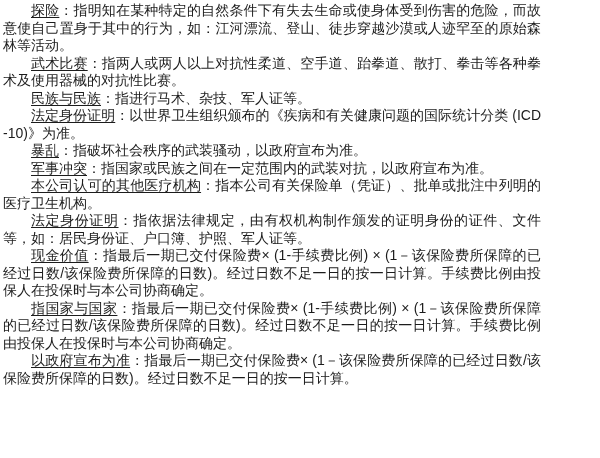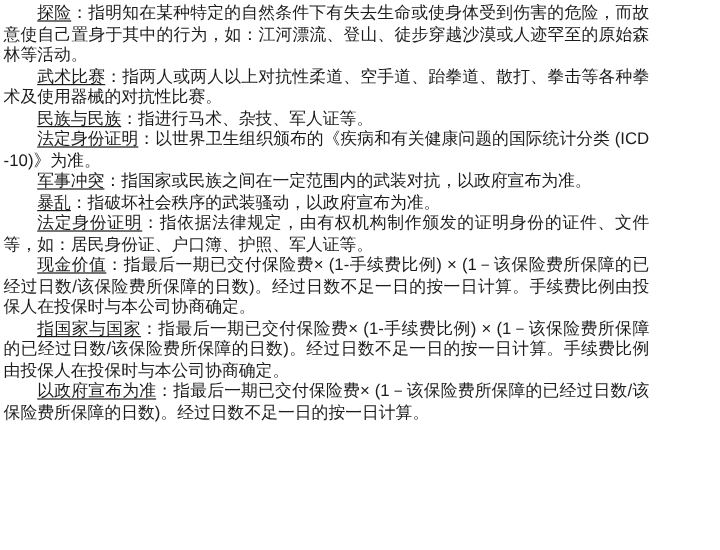--- a/index.html
+++ b/index.html
@@ -44,25 +44,26 @@
   <div>
   <p class="para"><span class="term">探险</span><span class="colon">：</span><span class="def">指明知在某种特定的自然条件下有失去生命或使身体受到伤害的危险，而故意使自己置身于其中的行为，如：江河漂流、登山、徒步穿越沙漠或人迹罕至的原始森林等活动。</span></p>
 
   <p class="para"><span class="term">武术比赛</span><span class="colon">：</span><span class="def">指两人或两人以上对抗性柔道、空手道、跆拳道、散打、拳击等各种拳术及使用器械的对抗性比赛。</span></p>
 
   <p class="para"><span class="term">民族与民族</span><span class="colon">：</span><span class="def">指进行马术、杂技、军人证等。</span></p>
 
   <p class="para"><span class="term">法定身份证明</span><span class="colon">：</span><span class="def">以世界卫生组织颁布的《疾病和有关健康问题的国际统计分类 (ICD-10)》为准。</span></p>
 
 
+  <p class="para"><span class="term">暴乱</span><span class="colon">：</span><span class="def">指破坏社会秩序的武装骚动，以政府宣布为准。</span></p>
+
   <p class="para"><span class="term">军事冲突</span><span class="colon">：</span><span class="def">指国家或民族之间在一定范围内的武装对抗，以政府宣布为准。</span></p>
 
-  <p class="para"><span class="term">暴乱</span><span class="colon">：</span><span class="def">指破坏社会秩序的武装骚动，以政府宣布为准。</span></p>
 
-
+  <p class="para"><span class="term">本公司认可的其他医疗机构</span><span class="colon">：</span><span class="def">指本公司有关保险单（凭证）、批单或批注中列明的医疗卫生机构。</span></p>
 
   <p class="para"><span class="term">法定身份证明</span><span class="colon">：</span><span class="def">指依据法律规定，由有权机构制作颁发的证明身份的证件、文件等，如：居民身份证、户口簿、护照、军人证等。</span></p>
 
   <p class="para"><span class="term">现金价值</span><span class="colon">：</span><span class="def">指最后一期已交付保险费× (1-手续费比例) × (1－该保险费所保障的已经过日数/该保险费所保障的日数)。经过日数不足一日的按一日计算。手续费比例由投保人在投保时与本公司协商确定。</span></p>
 
   <p class="para"><span class="term">指国家与国家</span><span class="colon">：</span><span class="def">指最后一期已交付保险费× (1-手续费比例) × (1－该保险费所保障的已经过日数/该保险费所保障的日数)。经过日数不足一日的按一日计算。手续费比例由投保人在投保时与本公司协商确定。</span></p>
 
   <p class="para"><span class="term">以政府宣布为准</span><span class="colon">：</span><span class="def">指最后一期已交付保险费× (1－该保险费所保障的已经过日数/该保险费所保障的日数)。经过日数不足一日的按一日计算。</span></p>
 </div>
 </div>

